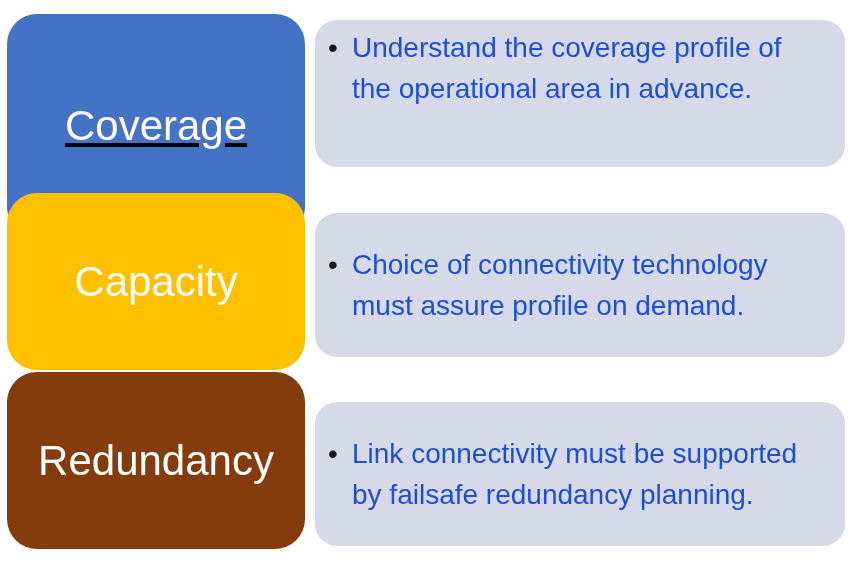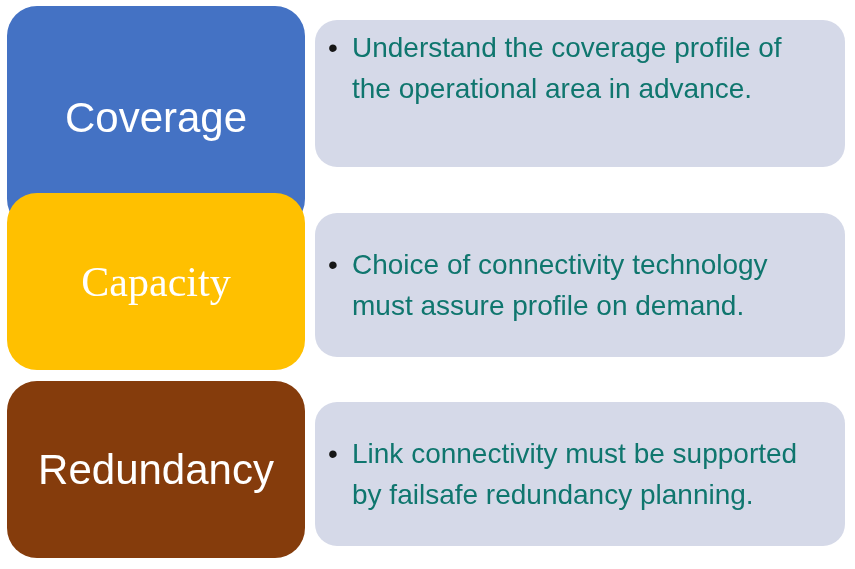--- a/index.html
+++ b/index.html
@@ -56,28 +56,28 @@
     width: 16px;
     margin-right: 11px;
     color: #161616;
     font-size: 28px;
     line-height: 41px;
     text-align: center;
   }
   .desc-text {
     display: block;
     max-width: 455px;
-    color: #0f766e;
+    color: #1d4ed8;
     font-size: 28px;
     line-height: 41px;
   }
   
-  .label-box.row-0 { top: 6px;   height: 223px; }
-  .label-box.row-1 { top: 193px; height: 177px; font-family: Liberation Serif, serif; }
-  .label-box.row-2 { top: 381px; height: 177px; }
+  .label-box.row-0 { top: 14px;   height: 223px; text-decoration: underline; }
+  .label-box.row-1 { top: 193px; height: 177px; }
+  .label-box.row-2 { top: 372px; height: 177px; }
   .desc-box.row-0  { top: 20px;  height: 147px; }
   .desc-box.row-1  { top: 213px; height: 144px; }
   .desc-box.row-2  { top: 402px; height: 144px; }
 </style>
 </head>
 <body>
 
 <div class="canvas">
 
   <div class="label-box row-0" style="background: rgb(68, 114, 196);">

